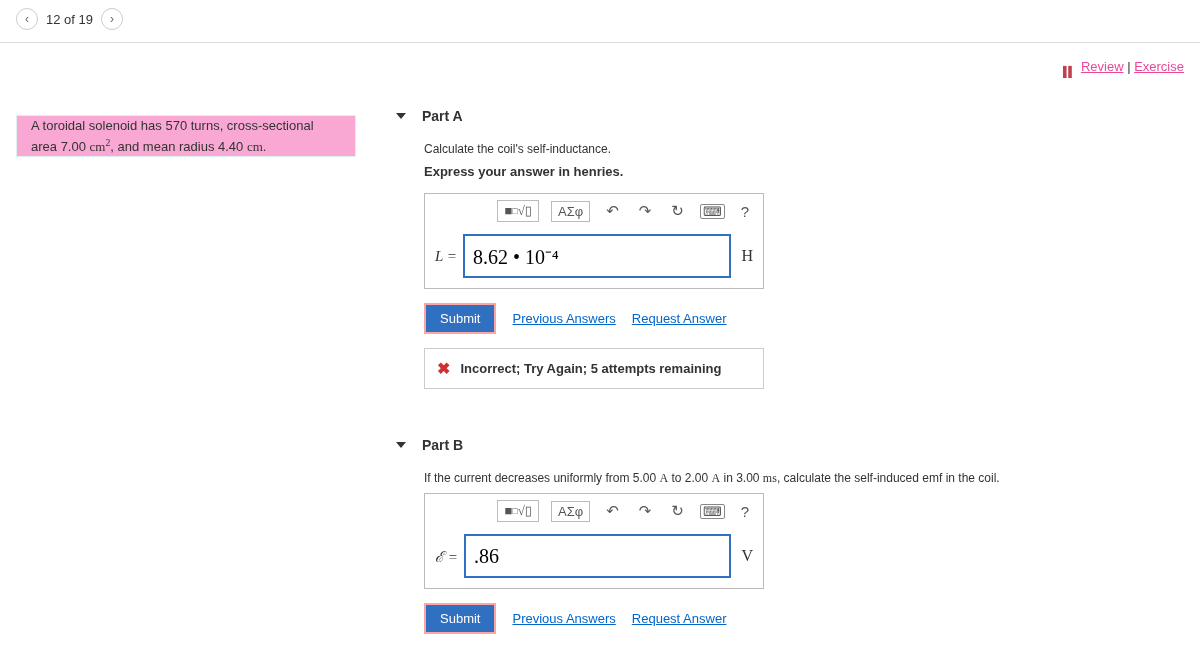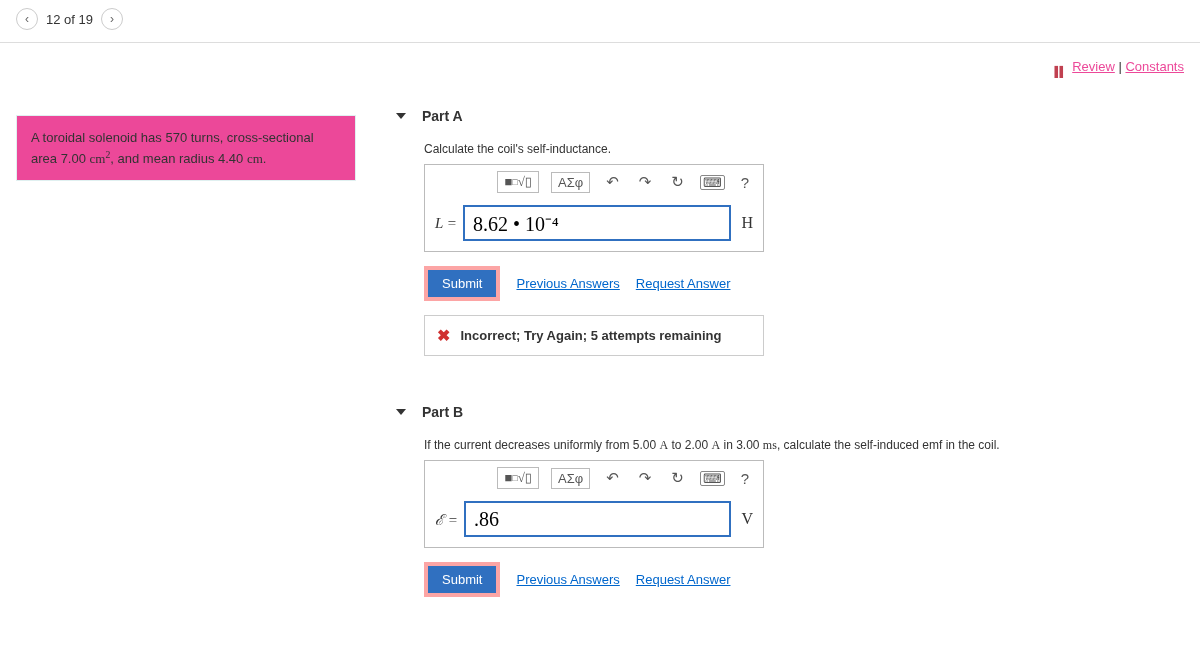--- a/index.html
+++ b/index.html
@@ -3,41 +3,41 @@
 <meta charset="utf-8">
 <style>
   * { box-sizing: border-box; margin: 0; padding: 0; }
   body { font-family: Arial, Helvetica, sans-serif; font-size: 13px; color: #333; background: #fff; }
   .topbar { display: flex; align-items: center; justify-content: space-between; padding: 8px 16px 12px 16px; border-bottom: 1px solid #ddd; }
   .title { font-weight: bold; font-size: 15px; }
   .pager { display: flex; align-items: center; gap: 8px; font-size: 13px; }
   .nav-circle { width: 22px; height: 22px; border: 1px solid #ccc; border-radius: 50%; display: flex; align-items: center; justify-content: center; color: #666; cursor: pointer; font-size: 12px; }
   .main { display: flex; padding: 12px 16px 40px 16px; gap: 40px; }
   .leftcol { width: 340px; flex-shrink: 0; padding-top: 60px; }
-  .problem-box { background: #ec4899; border: 1px solid #e0f0f0; padding: 12px 14px; font-size: 13px; line-height: 1.5; }
+  .problem-box { background: #f9a8d4; border: 1px solid #e0f0f0; padding: 0 14px; font-size: 13px; line-height: 1.5; }
   .rightcol { flex: 1; }
   .util-links { text-align: right; padding: 4px 0 16px 0; font-size: 13px; }
   .util-links a { color: #ec4899; text-decoration: underline; cursor: pointer; }
   .flag-icon { display: inline-block; width: 12px; height: 10px; margin-right: 4px; vertical-align: middle; }
   .flag-icon::before { content: "\258C\258C"; color: #c04050; letter-spacing: -2px; font-size: 10px; }
   .part-header { display: flex; align-items: center; gap: 16px; padding: 6px 0; font-weight: bold; font-size: 14px; cursor: pointer; margin-top: 12px; }
   .caret-down { width: 0; height: 0; border-left: 5px solid transparent; border-right: 5px solid transparent; border-top: 6px solid #333; }
   .part-body { padding: 10px 0 30px 28px; }
   .prompt { font-size: 12px; margin-bottom: 6px; line-height: 1.5; }
   .prompt-bold { font-weight: bold; font-size: 13px; margin-bottom: 14px; }
   .answer-area { border: 1px solid #bbb; width: 340px; padding: 0; margin-bottom: 14px; }
   .toolbar { display: flex; align-items: center; justify-content: flex-end; gap: 12px; padding: 6px 10px; }
   .tool-btn { cursor: pointer; color: #555; font-size: 15px; padding: 2px 4px; display: inline-flex; align-items: center; }
   .tool-boxed { border: 1px solid #bbb; padding: 2px 6px; font-size: 13px; }
   .input-row { display: flex; align-items: center; padding: 6px 10px 10px 10px; gap: 6px; }
   .lhs { font-style: italic; font-family: 'Times New Roman', serif; font-size: 15px; }
-  .answer-input { flex: 1; border: 2px solid #3070c0; padding: 4px 8px; font-size: 20px; font-family: 'Times New Roman', serif; height: 36px; }
+  .answer-input { flex: 1; border: 2px solid #3070c0; padding: 4px 8px; font-size: 20px; font-family: 'Times New Roman', serif; height: 44px; }
   .rhs { font-family: 'Times New Roman', serif; font-size: 16px; padding-left: 4px; }
   .action-row { display: flex; align-items: center; gap: 16px; margin-bottom: 14px; }
-  .submit-btn { background: #3070c0; color: #fff; border: 4px solid #fca5a5; padding: 6px 14px; font-size: 13px; cursor: pointer; }
+  .submit-btn { background: #3070c0; color: #fff; border: 2px solid #fca5a5; padding: 6px 14px; font-size: 13px; cursor: pointer; }
   .link-btn { color: #0066cc; text-decoration: underline; font-size: 13px; cursor: pointer; text-align: right; }
   .feedback-box { border: 1px solid #ccc; padding: 10px 12px; width: 340px; display: flex; align-items: center; gap: 10px; font-weight: bold; font-size: 13px; }
   .x-icon { color: #d03030; font-size: 16px; font-weight: bold; }
   sup { font-size: 0.75em; }
   .serif { font-family: 'Times New Roman', serif; }
   .keyboard-icon { font-size: 13px; border: 1px solid #888; border-radius: 2px; padding: 0 2px; line-height: 1; }
 </style>
 </head>
 <body>
 
@@ -56,29 +56,30 @@
       <span>A toroidal solenoid has 570 turns, cross-sectional area 7.00 </span><span class="serif"><span>cm</span><sup>2</sup></span><span>, and mean radius 4.40 </span><span class="serif">cm</span><span>.</span>
     </div>
   </div>
 
   <div class="rightcol">
 
     <div class="util-links">
       <span class="flag-icon"></span>
       <a>Review</a>
       <span> | </span>
-      <a>Constants</a>
+      <a>Exercise</a>
     </div>
 
     <div class="part-header">
       <span class="caret-down"></span>
       <span>Part A</span>
     </div>
     <div class="part-body">
       <div class="prompt">Calculate the coil's self-inductance.</div>
+      <div class="prompt-bold">Express your answer in henries.</div>
 
       <div class="answer-area">
         <div class="toolbar">
           <span class="tool-btn tool-boxed" style="font-family:'Times New Roman',serif;">■<span style="font-size:9px;vertical-align:super;">□</span>√▯</span>
           <span class="tool-btn tool-boxed">ΑΣφ</span>
           <span class="tool-btn">↶</span>
           <span class="tool-btn">↷</span>
           <span class="tool-btn">↻</span>
           <span class="tool-btn keyboard-icon">⌨</span>
           <span class="tool-btn">?</span>

